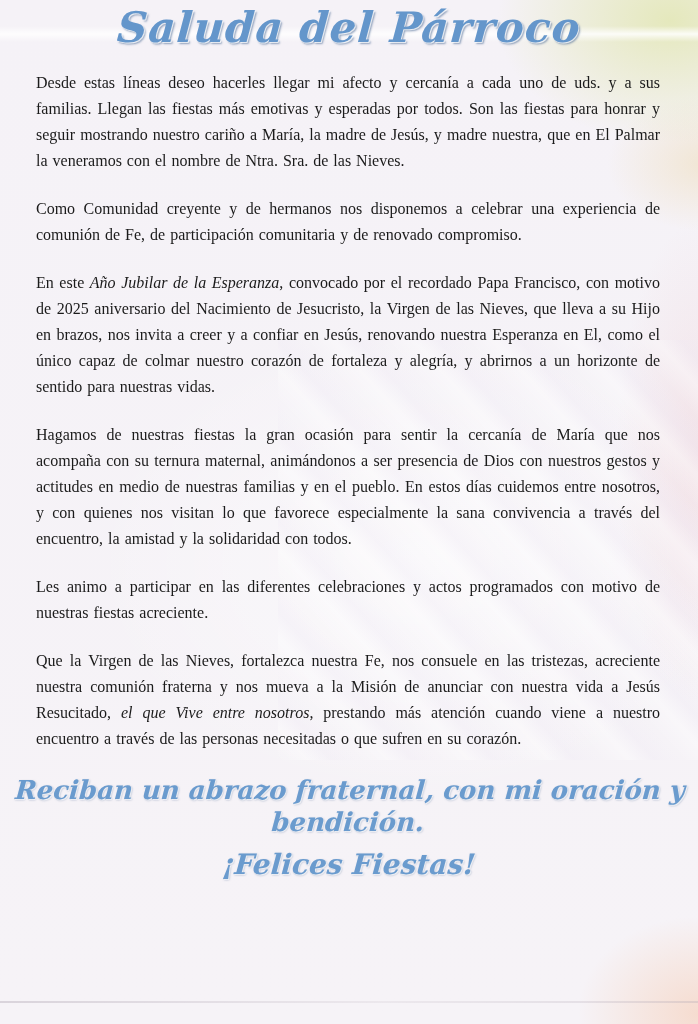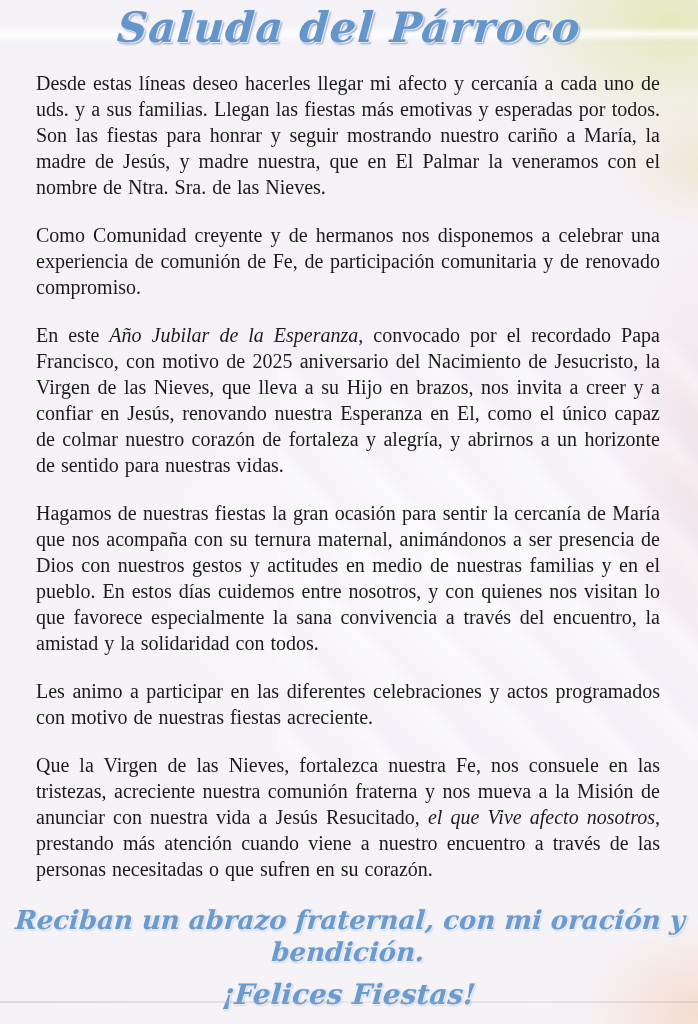--- a/index.html
+++ b/index.html
@@ -65,21 +65,21 @@
     font-size: 42px;
     line-height: 52px;
     letter-spacing: 1px;
     color: #6496cb;
     text-shadow: 1px 1px 0 rgba(255,255,255,0.75), 2px 2px 2px rgba(62,94,140,0.55);
     transform: skewX(-4deg);
   }
   .letter-body {
     position: relative;
     margin: 16px 38px 0 36px;
-    font-size: 20px;
+    font-size: 16px;
     line-height: 26px;
     text-align: justify;
     word-spacing: 1px;
   }
   .letter-body p {
     margin: 0 0 22px 0;
   }
   .letter-body em {
     font-style: italic;
   }
@@ -120,21 +120,21 @@
     <p>Desde estas líneas deseo hacerles llegar mi afecto y cercanía a cada uno de uds. y a sus familias. Llegan las fiestas más emotivas y esperadas por todos. Son las fiestas para honrar y seguir mostrando nuestro cariño a María, la madre de Jesús, y madre nuestra, que en El Palmar la veneramos con el nombre de Ntra. Sra. de las Nieves.</p>
 
     <p>Como Comunidad creyente y de hermanos nos disponemos a celebrar una experiencia de comunión de Fe, de participación comunitaria y de renovado compromiso.</p>
 
     <p><span>En este </span><em>Año Jubilar de la Esperanza</em><span>, convocado por el recordado Papa Francisco, con motivo de 2025 aniversario del Nacimiento de Jesucristo, la Virgen de las Nieves, que lleva a su Hijo en brazos, nos invita a creer y a confiar en Jesús, renovando nuestra Esperanza en El, como el único capaz de colmar nuestro corazón de fortaleza y alegría, y abrirnos a un horizonte de sentido para nuestras vidas.</span></p>
 
     <p>Hagamos de nuestras fiestas la gran ocasión para sentir la cercanía de María que nos acompaña con su ternura maternal, animándonos a ser presencia de Dios con nuestros gestos y actitudes en medio de nuestras familias y en el pueblo. En estos días cuidemos entre nosotros, y con quienes nos visitan lo que favorece especialmente la sana convivencia a través del encuentro, la amistad y la solidaridad con todos.</p>
 
     <p>Les animo a participar en las diferentes celebraciones y actos programados con motivo de nuestras fiestas acreciente.</p>
 
-    <p><span>Que la Virgen de las Nieves, fortalezca nuestra Fe, nos consuele en las tristezas, acreciente nuestra comunión fraterna y nos mueva a la Misión de anunciar con nuestra vida a Jesús Resucitado, </span><em>el que Vive afecto nosotros</em><span>, prestando más atención cuando viene a nuestro encuentro a través de las personas necesitadas o que sufren en su corazón.</span></p>
+    <p><span>Que la Virgen de las Nieves, fortalezca nuestra Fe, nos consuele en las tristezas, acreciente nuestra comunión fraterna y nos mueva a la Misión de anunciar con nuestra vida a Jesús Resucitado, </span><em>el que Vive entre nosotros</em><span>, prestando más atención cuando viene a nuestro encuentro a través de las personas necesitadas o que sufren en su corazón.</span></p>
 
   </div>
 
   <div class="closing">
     <p class="closing-line1">Reciban un abrazo fraternal, con mi oración y bendición.</p>
     <p class="closing-line2">¡Felices Fiestas!</p>
   </div>
 
 </div>
 

